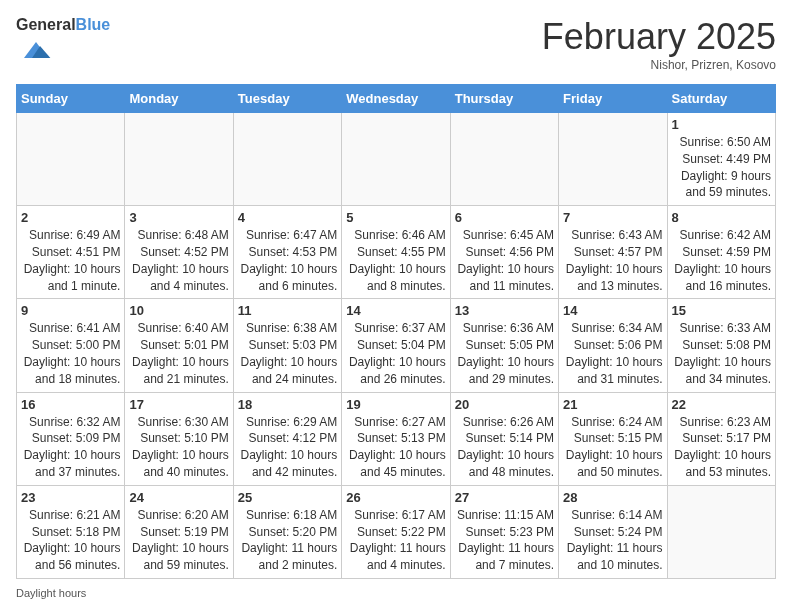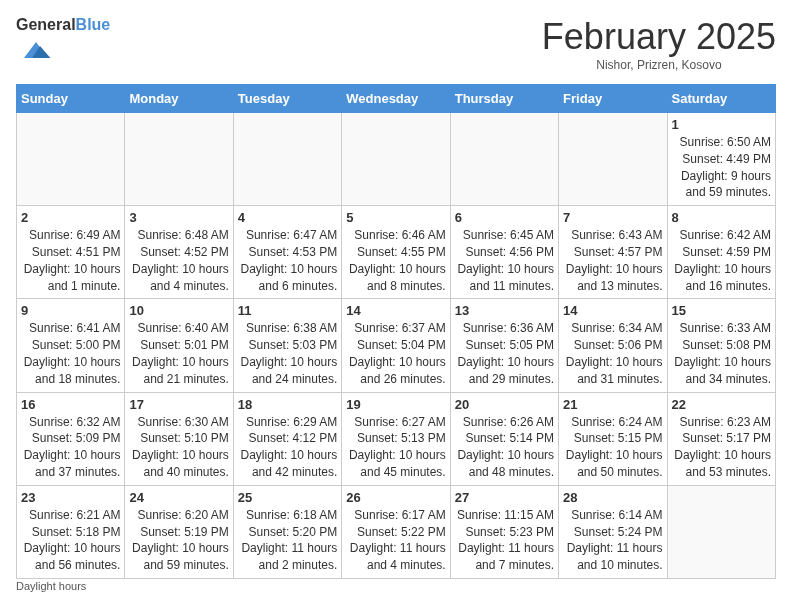--- a/index.html
+++ b/index.html
@@ -26,21 +26,21 @@
       line-height: 1.1;
     }
     .logo-general { color: #333; }
     .logo-blue { color: #4a90d9; }
     .logo-icon {
       width: 32px;
       height: 32px;
       margin-left: 4px;
     }
     .title-block {
-      text-align: center;
+      text-align: right;
     }
     .month-title {
       font-size: 36px;
       color: #333;
       font-weight: normal;
     }
     .location-title {
       font-size: 12px;
       color: #555;
     }
@@ -75,21 +75,21 @@
     .day-info {
       font-size: 12px;
       line-height: 1.4;
       color: #333;
       text-align: right;
     }
     .empty-cell {
       background: #f9f9f9;
     }
     .footer {
-      margin-top: 1px;
+      margin-top: 8px;
       font-size: 11px;
       color: #555;
     }
     .footer-item {
       display: inline-block;
       margin-right: 12px;
     }
   </style>
 </head>
 <body>

